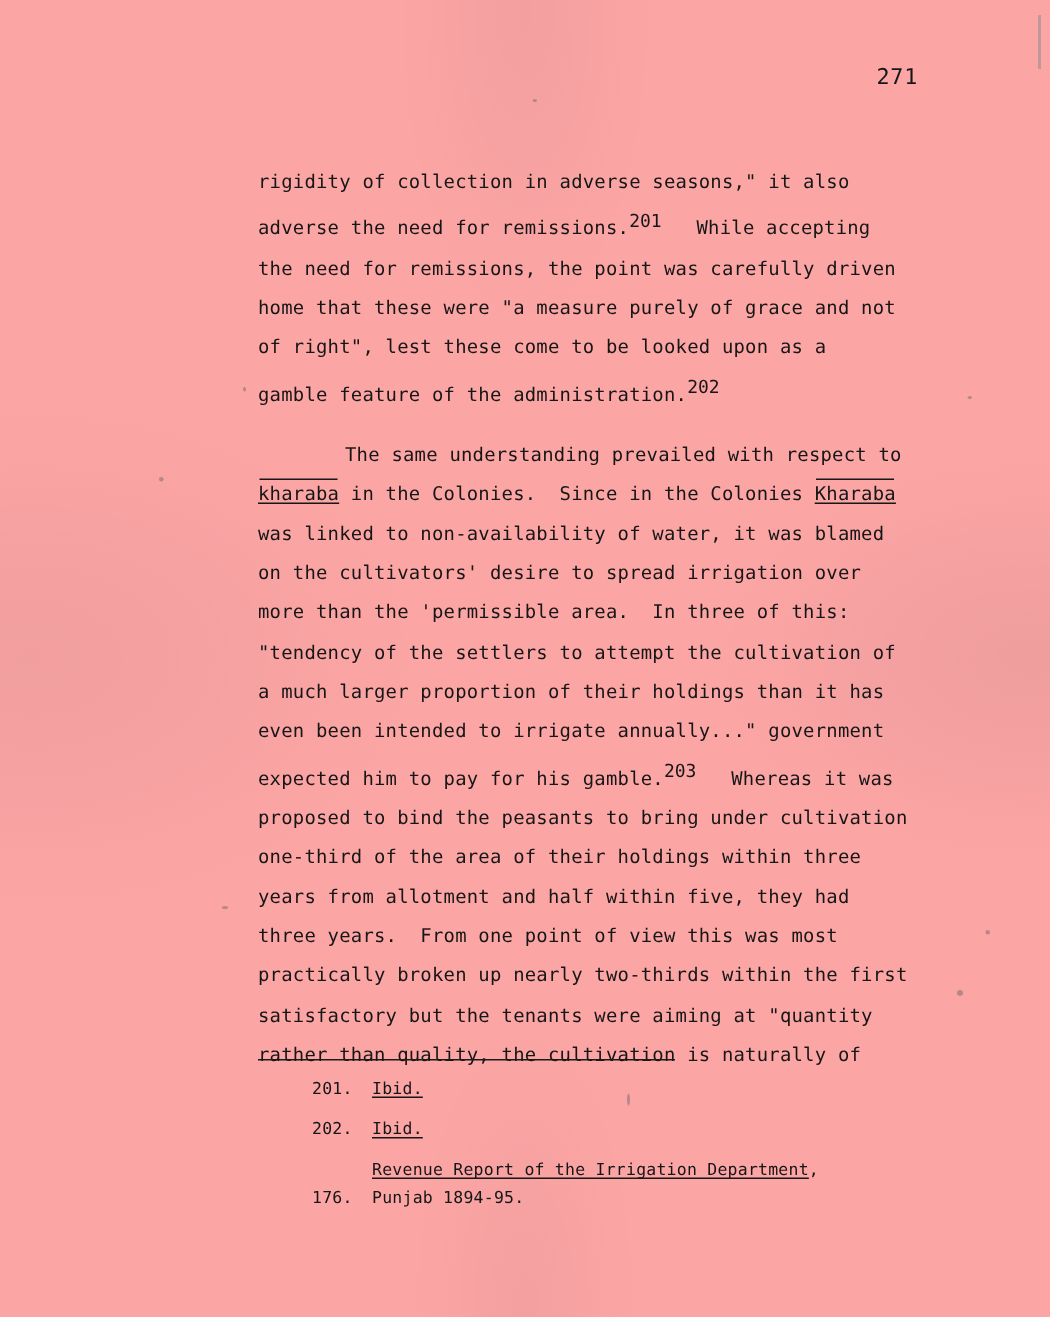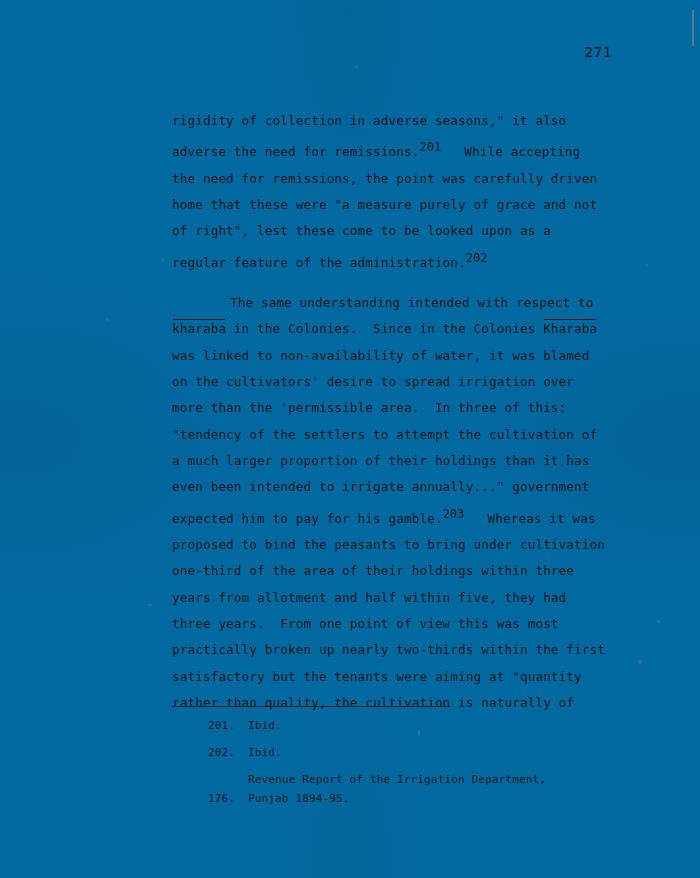--- a/index.html
+++ b/index.html
@@ -11,21 +11,21 @@
     width: 700px;
     height: 878px;
     position: relative;
     font-family: "DejaVu Sans Mono", monospace;
     color: #161616;
     overflow: hidden;
   }
   .page {
     position: absolute;
     inset: 0;
-    background: #0369a1;
+    background: #fca5a5;
   }
   
   .page::before {
     content: "";
     position: absolute;
     inset: 0;
     background:
       radial-gradient(ellipse at 3% 50%, rgba(0,0,0,0.045), rgba(0,0,0,0) 28%),
       radial-gradient(ellipse at 98% 50%, rgba(0,0,0,0.05), rgba(0,0,0,0) 22%),
       radial-gradient(ellipse at 50% 1%, rgba(0,0,0,0.035), rgba(0,0,0,0) 18%),
@@ -66,20 +66,21 @@
   }
   .indent {
     padding-left: 58px;
   }
   .sup {
     font-size: 12px;
     vertical-align: super;
     letter-spacing: 0;
   }
   .u {
+    text-decoration: underline;
     text-underline-offset: 2px;
   }
   
   .macron {
     position: relative;
   }
   .macron::after {
     content: "";
     position: absolute;
     left: 1px;
@@ -151,27 +152,27 @@
   <div class="page-number">271</div>
 
   <div class="body-text">
 
     <p class="para">
       <span class="line">rigidity of collection in adverse seasons," it also</span>
       <span class="line"><span>adverse the need for remissions.</span><span class="sup">201</span><span>   </span><span>While accepting</span></span>
       <span class="line">the need for remissions, the point was carefully driven</span>
       <span class="line">home that these were "a measure purely of grace and not</span>
       <span class="line">of right", lest these come to be looked upon as a</span>
-      <span class="line"><span>regular feature of the administration.</span><span class="sup">202</span></span>
+      <span class="line"><span>gamble feature of the administration.</span><span class="sup">202</span></span>
     </p>
 
     <div class="gap"></div>
 
     <p class="para">
-      <span class="line indent">The same understanding intended with respect to</span>
+      <span class="line indent">The same understanding prevailed with respect to</span>
       <span class="line"><span class="u macron">kharaba</span><span> in the Colonies.  Since in the Colonies </span><span class="u macron">Kharaba</span></span>
       <span class="line">was linked to non-availability of water, it was blamed</span>
       <span class="line">on the cultivators' desire to spread irrigation over</span>
       <span class="line">more than the 'permissible area.  In three of this:</span>
       <span class="line">"tendency of the settlers to attempt the cultivation of</span>
       <span class="line">a much larger proportion of their holdings than it has</span>
       <span class="line">even been intended to irrigate annually..." government</span>
       <span class="line"><span>expected him to pay for his gamble.</span><span class="sup">203</span><span>   </span><span>Whereas it was</span></span>
       <span class="line">proposed to bind the peasants to bring under cultivation</span>
       <span class="line">one-third of the area of their holdings within three</span>

